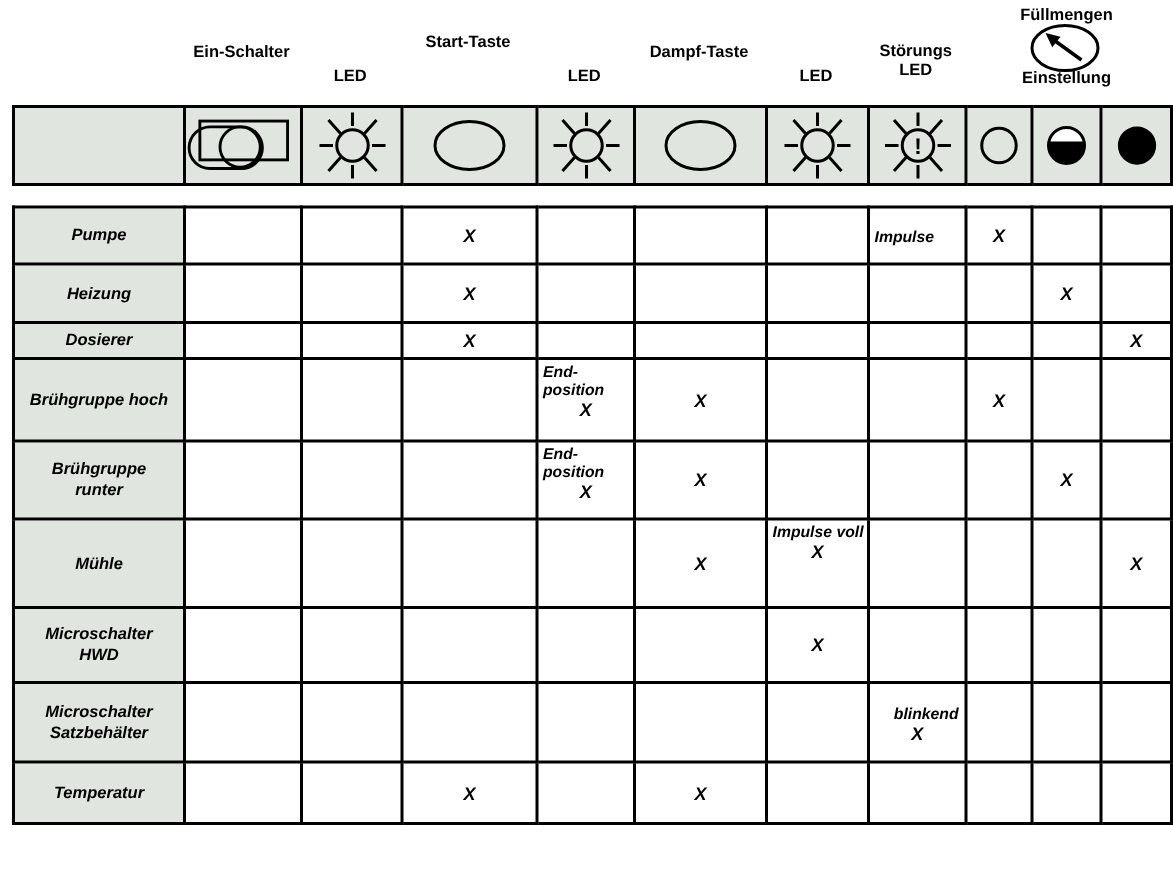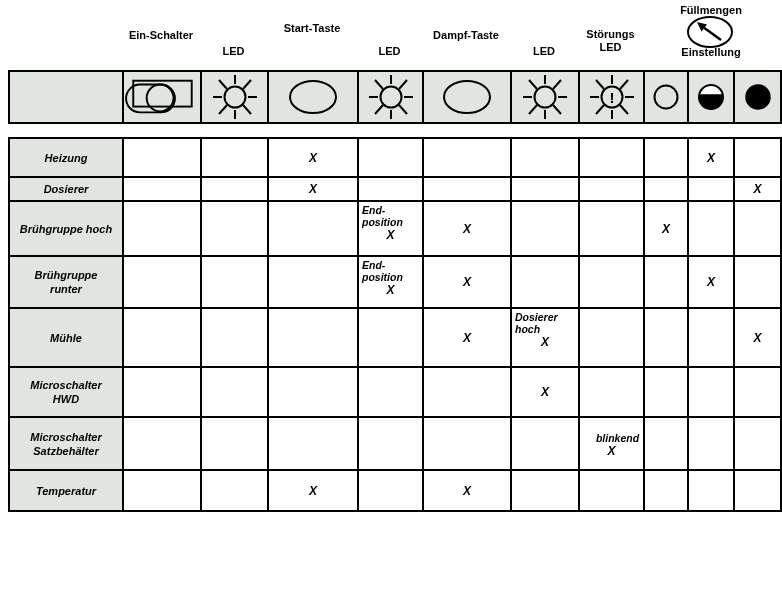--- a/index.html
+++ b/index.html
@@ -149,20 +149,39 @@
         <col style="width:90px">
       <col style="width:65px">
         <col style="width:88px">
         <col style="width:68px">
         <col style="width:65px">
       <col style="width:44px">
         <col style="width:46px">
         <col style="width:47px">
     </colgroup>
     <tbody>
+        <tr style="height:38px">
+      <td class="lbl">Pumpe</td>
+      <td></td>
+      <td></td>
+      <td>
+            <span class="mark">X</span>
+          </td>
+      <td></td>
+      <td></td>
+      <td></td>
+      <td>
+            <div class="note">Impulse</div>
+          </td>
+      <td>
+            <span class="mark">X</span>
+          </td>
+      <td></td>
+      <td></td>
+    </tr>
     <tr style="height:39px">
       <td class="lbl">Heizung</td>
       <td></td>
       <td></td>
       <td>
             <span class="mark">X</span>
           </td>
       <td></td>
       <td></td>
       <td></td>
@@ -234,21 +253,21 @@
     <tr style="height:59px">
       <td class="lbl">Mühle</td>
       <td></td>
       <td></td>
       <td></td>
       <td></td>
       <td>
             <span class="mark">X</span>
           </td>
       <td class="vt">
-        <div class="note">Dosierer hoch</div>
+        <div class="note">Impulse voll</div>
         <span class="mark">X</span>
       </td>
       <td></td>
       <td></td>
       <td></td>
       <td>
             <span class="mark">X</span>
           </td>
     </tr>
     <tr style="height:50px">

